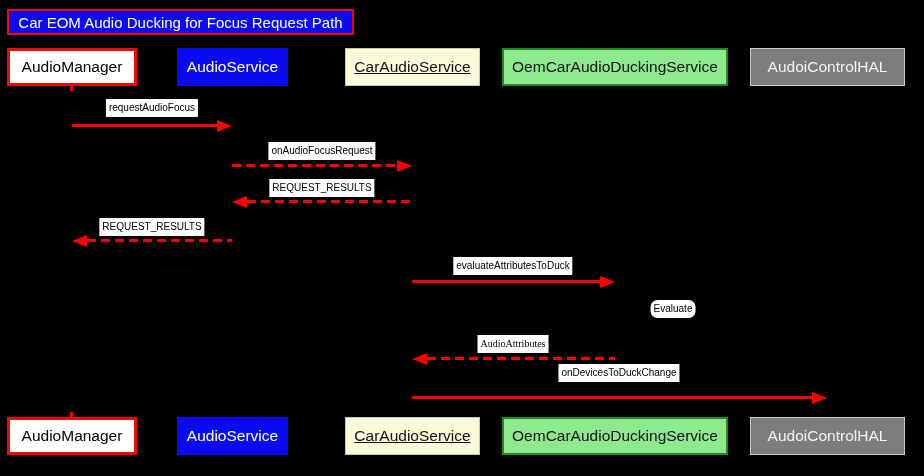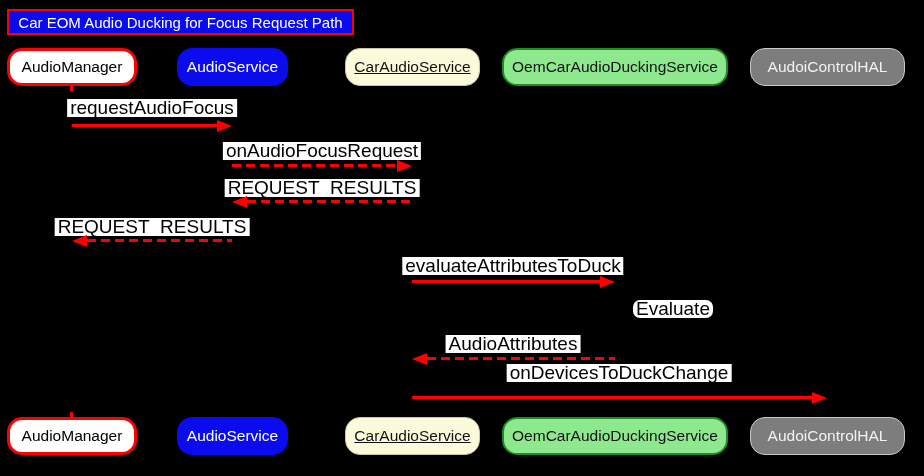--- a/index.html
+++ b/index.html
@@ -17,32 +17,32 @@
   }
   .title-box{
     position:absolute;left:7px;top:9px;width:347px;height:26px;box-sizing:border-box;
     background:var(--blue);border:2px solid var(--red);color:#fff;
     display:flex;align-items:center;justify-content:center;
     font-size:15px;white-space:nowrap;
   }
   .pbox{
     position:absolute;height:38px;box-sizing:border-box;
     display:flex;align-items:center;justify-content:center;
-    font-size:15.5px;white-space:nowrap;border-radius:15px;
+    font-size:15.5px;white-space:nowrap;
   }
   .p-am{background:#ffffff;border:3px solid var(--red);color:#000;}
   .p-as{background:var(--blue);border:1px solid var(--blue);color:#fff;}
   .p-cas{background:var(--cream);border:1px solid #c9c9a5;color:#111;text-decoration:underline;}
   .p-oem{background:var(--green);border:2px solid #1e8c1e;color:#111;}
   .p-hal{background:var(--gray);border:1px solid #c9c9c9;color:#f2f2f2;}
   .row-top{top:48px;}
   .row-bottom{top:417px;}
   .msg-label{
     position:absolute;transform:translateX(-50%);
-    background:#ffffff;color:#000;font-size:19px;line-height:18px;
+    background:#ffffff;color:#000;font-size:10px;line-height:18px;
     padding:0 3px;white-space:nowrap;
   }
   .line-solid{position:absolute;height:3px;background:var(--red);}
   .line-dashed{
     position:absolute;height:3px;
     background:repeating-linear-gradient(to right, var(--red) 0 9px, transparent 9px 14px);
   }
   .head-right{
     position:absolute;width:0;height:0;
     border-top:6px solid transparent;border-bottom:6px solid transparent;
@@ -86,21 +86,21 @@
   <div class="msg-label" style="left:152px;top:218px;">REQUEST_RESULTS</div>
   <div class="head-left" style="left:72px;top:235px;"></div>
   <div class="line-dashed" style="left:87px;top:239px;width:145px;"></div>
 
   <div class="msg-label" style="left:513px;top:257px;">evaluateAttributesToDuck</div>
   <div class="line-solid" style="left:412px;top:280px;width:188px;"></div>
   <div class="head-right" style="left:600px;top:276px;"></div>
 
   <div class="msg-label" style="left:673px;top:300px;border-radius:7px;">Evaluate</div>
 
-  <div class="msg-label" style="left:513px;top:335px;">AudioAttributes</div>
+  <div class="msg-label" style="left:513px;top:335px;font-family:Liberation Serif, serif;">AudioAttributes</div>
   <div class="head-left" style="left:412px;top:353px;"></div>
   <div class="line-dashed" style="left:427px;top:357px;width:188px;"></div>
 
   <div class="msg-label" style="left:619px;top:364px;">onDevicesToDuckChange</div>
   <div class="line-solid" style="left:412px;top:396px;width:400px;"></div>
   <div class="head-right" style="left:812px;top:392px;"></div>
 
   <div class="pbox p-am row-bottom" style="left:7px;width:130px;">AudioManager</div>
   <div class="pbox p-as row-bottom" style="left:177px;width:111px;">AudioService</div>
   <div class="pbox p-cas row-bottom" style="left:345px;width:135px;">CarAudioService</div>

